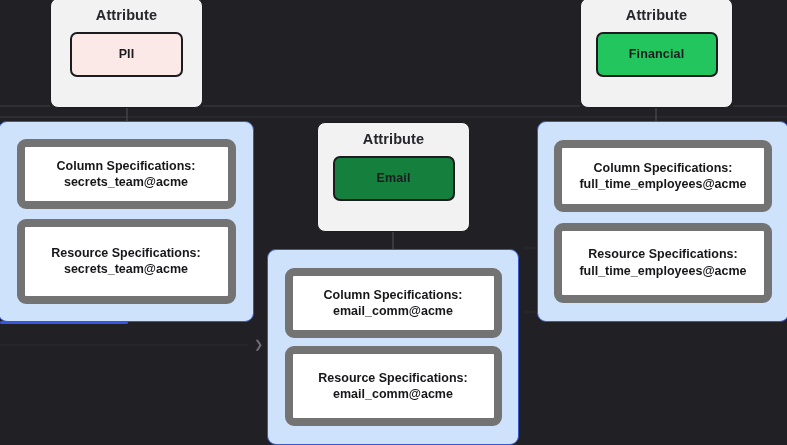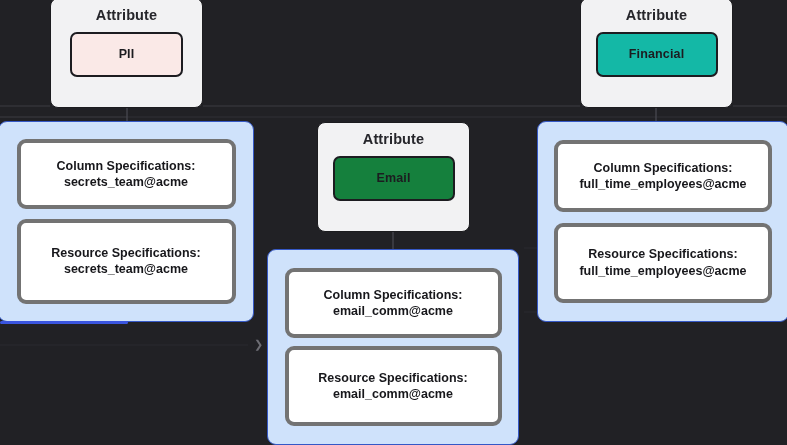--- a/index.html
+++ b/index.html
@@ -59,37 +59,37 @@
     display: flex;
     align-items: center;
     justify-content: center;
     font-size: 12.5px;
     font-weight: bold;
     color: #1c1c20;
     letter-spacing: .15px;
   }
   .chip-pii      { background: #fae9e7; }
   .chip-email    { background: #15803d; }
-  .chip-financial{ background: #14b8a6; }
+  .chip-financial{ background: #22c55e; }
 
   
   .spec-group {
     position: absolute;
     background: #cfe2fb;
     border: 1px solid #3558c6;
     border-radius: 9px;
     box-sizing: border-box;
     display: flex;
     flex-direction: column;
     align-items: center;
     justify-content: space-evenly;
   }
   .spec-box {
     background: #ffffff;
-    border: 4px solid #737373;
+    border: 8px solid #737373;
     border-radius: 9px;
     box-sizing: border-box;
     display: flex;
     flex-direction: column;
     align-items: center;
     justify-content: center;
     text-align: center;
     font-size: 12.5px;
     font-weight: bold;
     color: #17171b;

